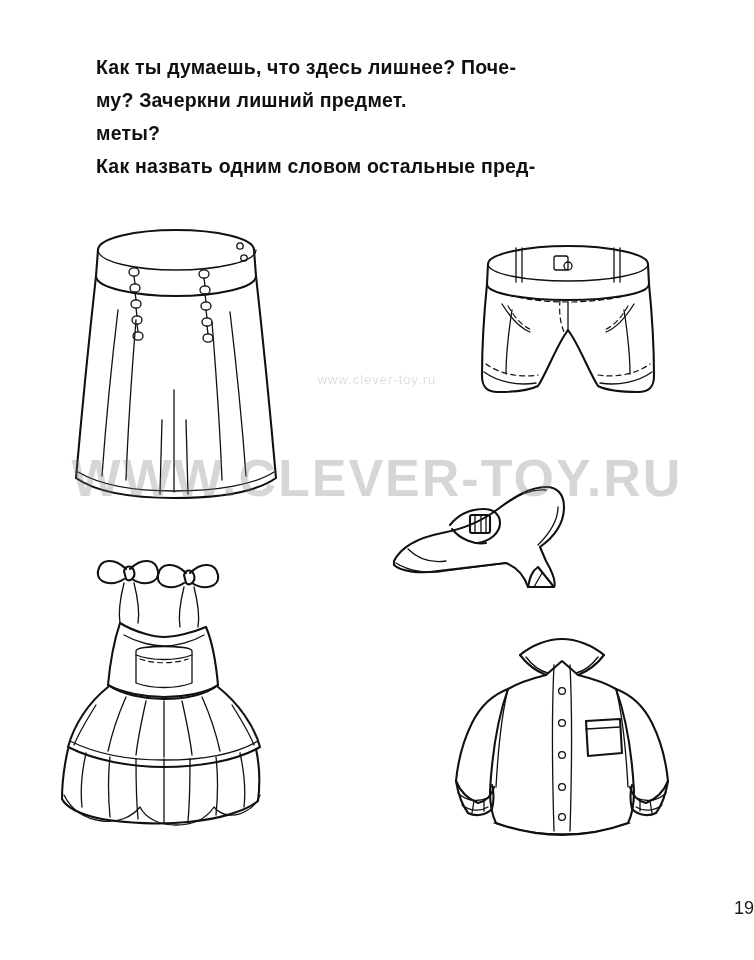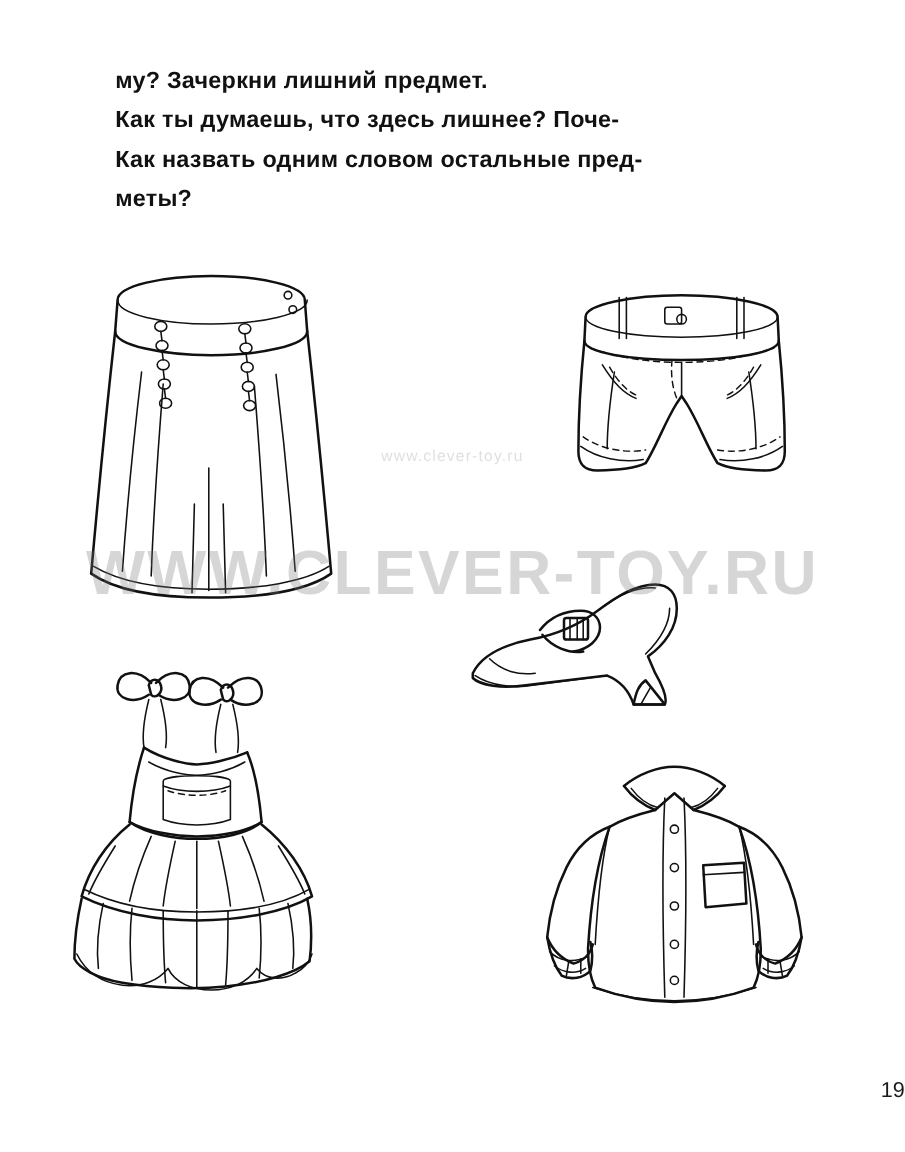--- a/index.html
+++ b/index.html
@@ -96,24 +96,24 @@
   .ink { fill: none; stroke: #111111; stroke-width: 2.1; stroke-linejoin: round; stroke-linecap: round; }
   .ink-thin { fill: none; stroke: #111111; stroke-width: 1.3; stroke-linejoin: round; stroke-linecap: round; }
   .ink-dash { fill: none; stroke: #111111; stroke-width: 1.2; stroke-dasharray: 5 4; stroke-linecap: round; }
 </style>
 </head>
 <body>
 
 <div class="page">
 
   <div class="instructions">
+    <p>Как ты думаешь, что здесь лишнее? Поче-</p>
     <p>му? Зачеркни лишний предмет.</p>
-    <p>Как ты думаешь, что здесь лишнее? Поче-</p>
+    <p>меты?</p>
     <p>Как назвать одним словом остальные пред-</p>
-    <p>меты?</p>
   </div>
 
   <div class="figures">
 
     <div class="fig fig-skirt">
       <svg width="230" height="290" viewBox="0 0 230 290" aria-label="skirt">
 
         <path class="ink" d="M36 30 C36 18 74 10 114 10 C154 10 192 18 192 30 L194 56 C194 68 154 76 114 76 C74 76 34 68 34 56 Z"></path>
         <path class="ink-thin" d="M36 30 C36 42 74 50 114 50 C154 50 194 42 194 30"></path>
 

